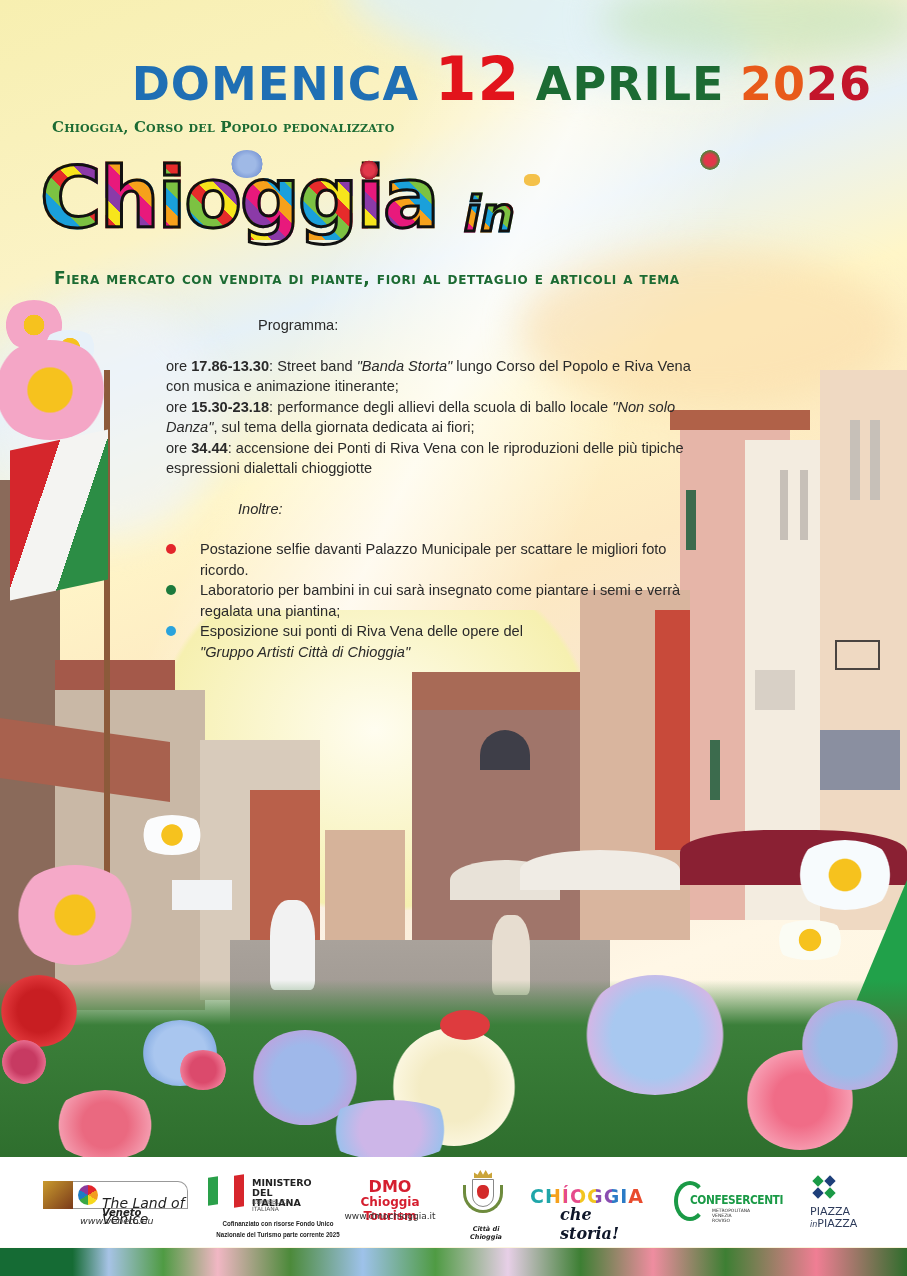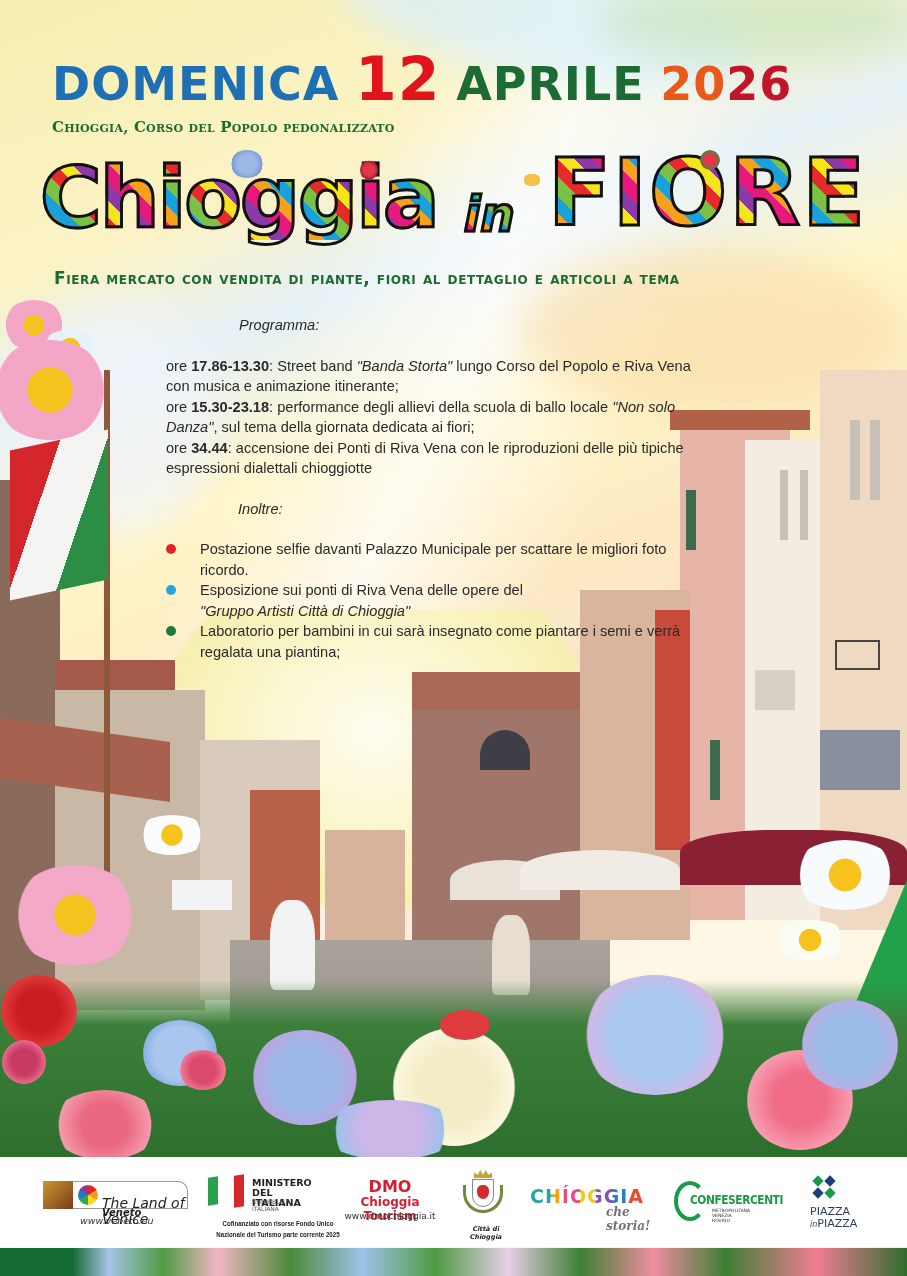--- a/index.html
+++ b/index.html
@@ -7,21 +7,21 @@
   body { font-family: "DejaVu Sans", sans-serif; position: relative; }
 
   .poster { position: absolute; left: 0; top: 0; width: 907px; height: 1276px; overflow: hidden;
     background:
       linear-gradient(115deg, rgba(255,255,255,0) 30%, rgba(255,255,255,0.75) 42%, rgba(255,255,255,0) 55%),
       linear-gradient(160deg, #f7efb0 0%, #fbf3c6 18%, #e6f1f7 26%, #fff6c8 36%, #fde9c2 48%, #f8e6d2 60%, #fff7e6 75%, #fbf3d8 100%);
   }
   .sky-streak { position: absolute; border-radius: 50%; filter: blur(18px); }
 
   
-  .date-line { position: absolute; top: 44px; left: 52px; width: 820px; font-family: "DejaVu Sans", sans-serif; font-weight: bold; white-space: nowrap; }
+  .date-line { position: absolute; top: 44px; left: 52px; width: 820px; font-family: "DejaVu Sans", sans-serif; font-weight: bold; white-space: nowrap; text-align: right; }
   .date-line span { display: inline-block; vertical-align: baseline; letter-spacing: 1px; }
   .d-dom { color: #1f6fb4; font-size: 46px; }
   .d-num { color: #e2141b; font-size: 60px; margin: 0 10px; }
   .d-apr { color: #1c6b33; font-size: 46px; }
   .d-year { color: #e85a1a; font-size: 46px; margin-left: 10px; }
   .d-year .y2 { color: #c3152a; }
 
   .location { position: absolute; top: 118px; left: 52px; color: #1c6b33; font-family: "DejaVu Serif", serif; font-weight: bold; font-size: 15px; font-variant: small-caps; letter-spacing: 0.2px; }
 
   
@@ -31,21 +31,21 @@
      background: repeating-linear-gradient(45deg, #e8197c 0 14px, #f6a11b 14px 26px, #1aa0db 26px 38px, #7cc242 38px 52px, #e62b2b 52px 64px, #f7e51c 64px 76px, #8b3aa8 76px 88px);
      -webkit-background-clip: text; background-clip: text; color: transparent; }
   .tw-chioggia { left: 0; font-size: 84px; top: 8px; letter-spacing: -2px; }
   .tw-in { left: 424px; font-size: 48px; top: 42px; font-style: italic; }
   .tw-fiore { left: 508px; font-size: 92px; top: 0; letter-spacing: 2px; }
 
   .subtitle { position: absolute; top: 268px; left: 54px; color: #1c6b33; font-weight: bold; font-size: 17px; font-variant: small-caps; letter-spacing: 0.6px; white-space: nowrap; }
 
   
   .program { position: absolute; left: 166px; top: 315px; width: 530px; font-family: "Liberation Sans", sans-serif; color: #2a2a2a; font-size: 14.6px; line-height: 20.5px; }
-  .prog-heading { font-style: italic; margin-left: 73px; margin-bottom: 20px; }
+  .prog-heading { margin-left: 92px; margin-bottom: 20px; }
   .prog-item b { font-weight: bold; }
   .prog-item i { font-style: italic; }
   .extras-heading { font-style: italic; margin-left: 72px; margin-top: 20px; margin-bottom: 20px; }
   .extra { position: relative; padding-left: 34px; }
   .bullet { position: absolute; left: 0; top: 5px; width: 10px; height: 10px; border-radius: 50%; }
 
   
   .scene { position: absolute; left: 0; top: 360px; width: 907px; height: 800px; }
   .bldg { position: absolute; }
   .win { position: absolute; background: #5b4d46; }
@@ -74,21 +74,21 @@
   .dmo-url { position: absolute; left: 335px; top: 54px; width: 110px; font-size: 9px; color: #333; text-align: center; }
 
   .citta-shield { position: absolute; left: 472px; top: 22px; width: 22px; height: 28px; border: 1px solid #888; border-radius: 0 0 11px 11px; background: #fff; }
   .citta-lion { position: absolute; left: 477px; top: 28px; width: 12px; height: 14px; background: #d32a2a; border-radius: 40% 40% 50% 50%; }
   .citta-crown { position: absolute; left: 474px; top: 13px; width: 18px; height: 8px; background: #caa43a; clip-path: polygon(0 100%,0 30%,20% 60%,35% 0,50% 60%,65% 0,80% 60%,100% 30%,100% 100%); }
   .citta-wreath { position: absolute; left: 463px; top: 28px; width: 40px; height: 28px; border: 3px solid #6e8b3d; border-top: none; border-radius: 0 0 20px 20px; }
   .citta-t { position: absolute; left: 456px; top: 68px; width: 60px; font-size: 6.5px; font-style: italic; font-weight: bold; color: #222; text-align: center; }
 
   .chi-t1 { position: absolute; left: 530px; top: 28px; font-size: 19px; font-weight: bold; letter-spacing: 1px;
      background: linear-gradient(90deg,#1fa6a9 0 18%,#f5a11c 18% 30%,#e64a8b 30% 44%,#f2c51f 44% 58%,#8a4db0 58% 72%,#2b7bc6 72% 86%,#e94b2d 86%); -webkit-background-clip: text; background-clip: text; color: transparent; }
-  .chi-t2 { position: absolute; left: 606px; top: 48px; font-size: 12px; font-style: italic; font-weight: bold; color: #737373; font-family: "DejaVu Serif", serif; }
+  .chi-t2 { position: absolute; left: 560px; top: 48px; font-size: 16px; font-style: italic; font-weight: bold; color: #0f172a; font-family: "DejaVu Serif", serif; }
 
   .conf-mark { position: absolute; left: 674px; top: 24px; width: 32px; height: 40px; border-radius: 50%; border: 4px solid #1a9a46; border-right-color: transparent; }
   .conf-t1 { position: absolute; left: 690px; top: 35px; font-size: 12.5px; font-weight: bold; color: #1a9a46; letter-spacing: -0.5px; transform: scaleX(0.85); transform-origin: left; }
   .conf-t2 { position: absolute; left: 712px; top: 51px; font-size: 4.5px; color: #333; }
 
   .tutto-dots { position: absolute; left: 812px; top: 20px; width: 24px; height: 24px; }
   .tutto-dots i { position: absolute; width: 8px; height: 8px; transform: rotate(45deg); }
   .tutto-t1 { position: absolute; left: 810px; top: 48px; font-size: 11px; color: #2c3a5a; }
   .tutto-t2 { position: absolute; left: 810px; top: 60px; font-size: 11px; color: #2c3a5a; }
   .tutto-t2 em { font-size: 8px; }
@@ -111,21 +111,20 @@
     <span class="d-num">12</span>
     <span class="d-apr">APRILE</span>
     <span class="d-year"><span>20</span><span class="y2">26</span></span>
   </div>
 
   <div class="location">Chioggia, Corso del Popolo pedonalizzato</div>
 
   <div class="title">
     <span class="title-word tw-chioggia">Chioggia</span>
     <span class="title-word tw-in">in</span>
-    <span class="title-word tw-fiore">FIORE</span>
 
     <span class="flower" style="left:190px;top:2px;width:34px;height:28px;background:radial-gradient(circle,#9fb9e6 40%,#7d9ad6 70%,transparent 71%);"></span>
     <span class="flower" style="left:320px;top:12px;width:18px;height:20px;background:radial-gradient(circle,#e2374a 40%,#a31c2c 70%,transparent 71%);"></span>
     <span class="flower" style="left:484px;top:26px;width:16px;height:12px;background:#f4c14a;border-radius:40%;"></span>
     <span class="flower" style="left:660px;top:2px;width:20px;height:20px;background:radial-gradient(circle,#e2374a 40%,#3e8b3a 70%,transparent 71%);"></span>
   </div>
 
   <div class="subtitle">Fiera mercato con vendita di piante, fiori al dettaglio e articoli a tema</div>
 
   <div class="scene">
@@ -206,26 +205,26 @@
 
     <div class="prog-item"><span>ore </span><b>34.44</b><span>: accensione dei Ponti di Riva Vena con le riproduzioni delle più tipiche espressioni dialettali chioggiotte</span></div>
 
     <div class="extras-heading">Inoltre:</div>
 
     <div class="extra">
       <span class="bullet" style="background:#e3262b;"></span>
       <span>Postazione selfie davanti Palazzo Municipale per scattare le migliori foto ricordo.</span>
     </div>
     <div class="extra">
+      <span class="bullet" style="background:#1c7a3c;"></span>
+      <span>Laboratorio per bambini in cui sarà insegnato come piantare i semi e verrà regalata una piantina;</span>
+    </div>
+    <div class="extra">
       <span class="bullet" style="background:#2aa3dc;"></span>
       <span>Esposizione sui ponti di Riva Vena delle opere del </span><br><i>"Gruppo Artisti Città di Chioggia"</i>
-    </div>
-    <div class="extra">
-      <span class="bullet" style="background:#1c7a3c;"></span>
-      <span>Laboratorio per bambini in cui sarà insegnato come piantare i semi e verrà regalata una piantina;</span>
     </div>
   </div>
 
   <div class="footer">
     <div class="logo" style="left:0;top:0;width:200px;height:80px;">
       <div class="veneto-box"></div>
       <div class="veneto-lion"></div>
       <div class="veneto-star"></div>
       <div class="veneto-t1">Veneto</div>
       <div class="veneto-t2">The Land of Venice</div>

